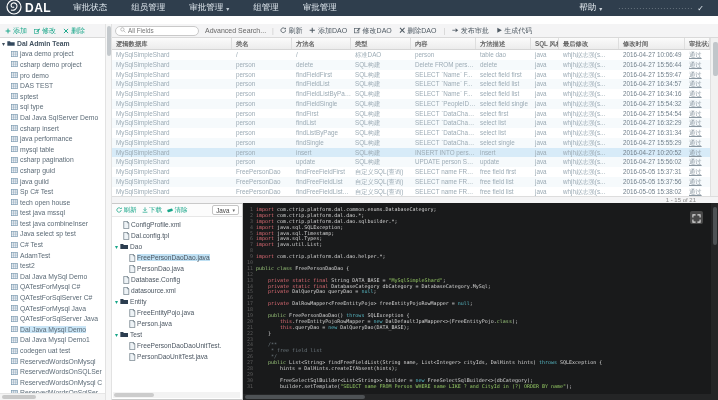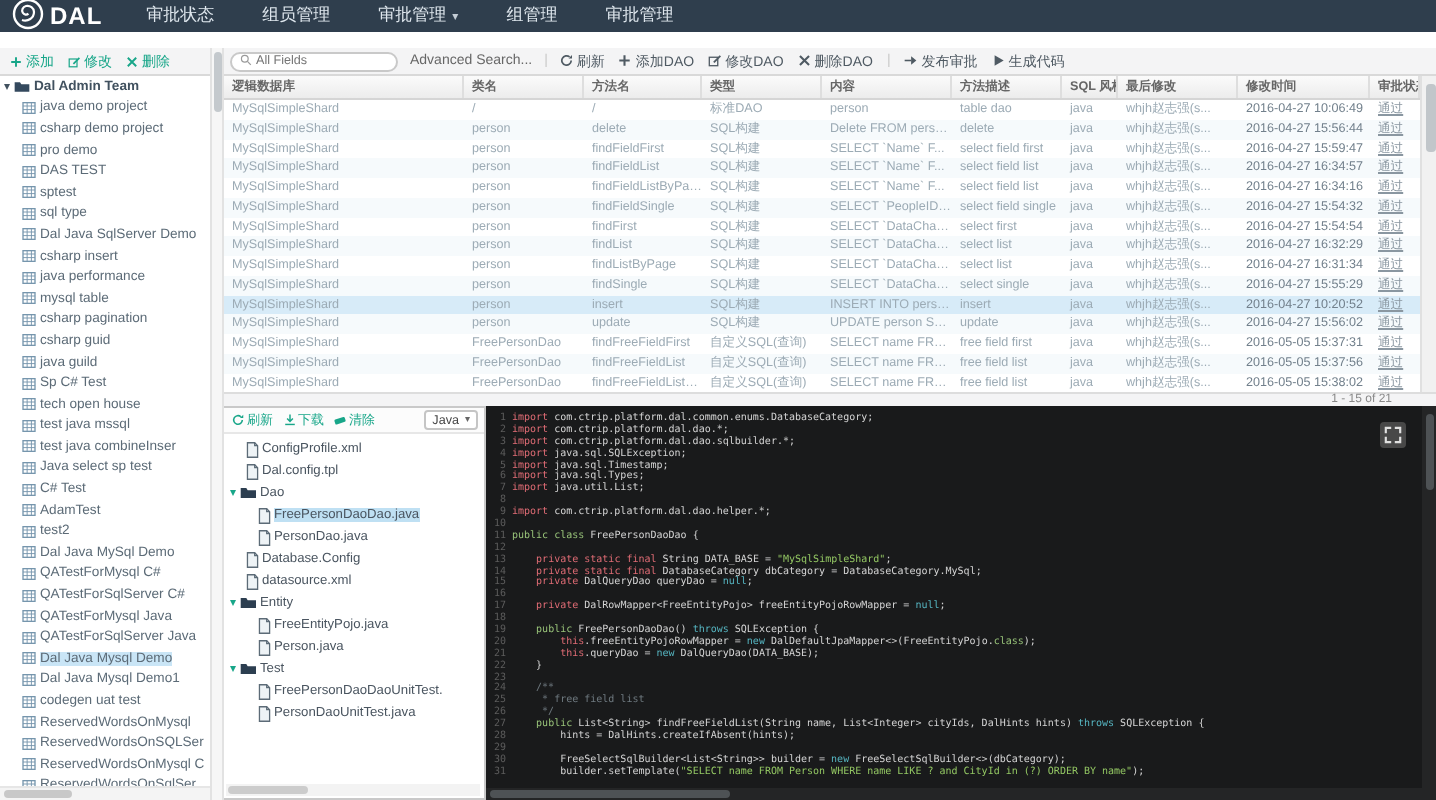--- a/index.html
+++ b/index.html
@@ -119,20 +119,30 @@
           <span>审批管理</span>
           <span class="caret">▾</span>
         </div>
         <div class="nav-item">
           <span>组管理</span>
         </div>
         <div class="nav-item">
           <span>审批管理</span>
         </div>
       </div>
+    <div class="nav-right">
+      <span class="nav-help" style="display:flex;align-items:center;gap:3px;">
+        <span>帮助</span>
+        <span class="caret">▾</span>
+      </span>
+      <span style="display:flex;align-items:center;gap:4px;">
+        <span class="user-masked">·························</span>
+        <span class="check">✓</span>
+      </span>
+    </div>
   </div>
 
   <div class="toolbar-row">
     <div class="tree-toolbar" id="tree-toolbar">
         <span class="tb-link">
           <span style="display: inline-flex;">
             <svg viewBox="0 0 10 10">
               <path d="M5 1v8M1 5h8" stroke="currentColor" stroke-width="1.6"></path>
             </svg>
           </span>

